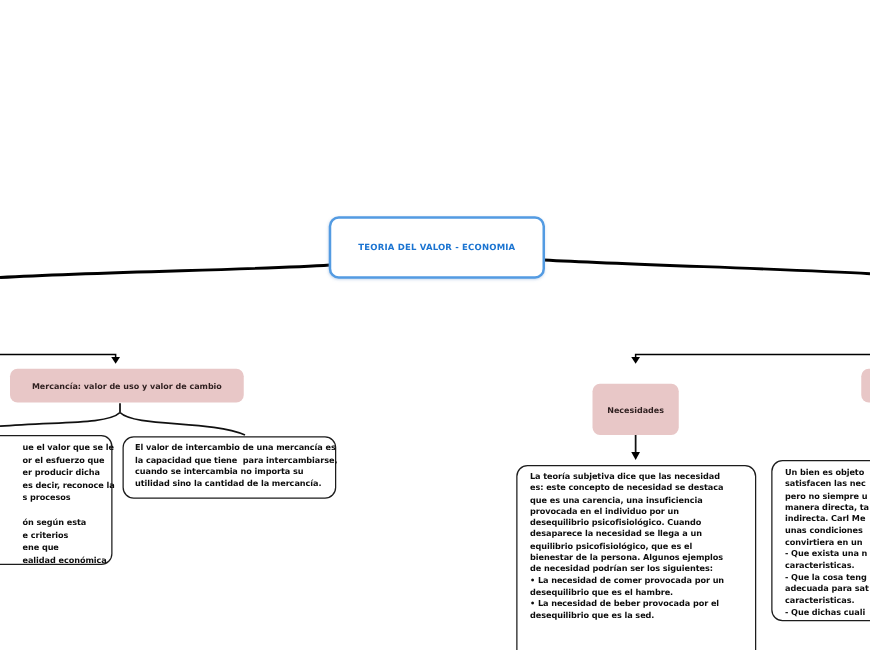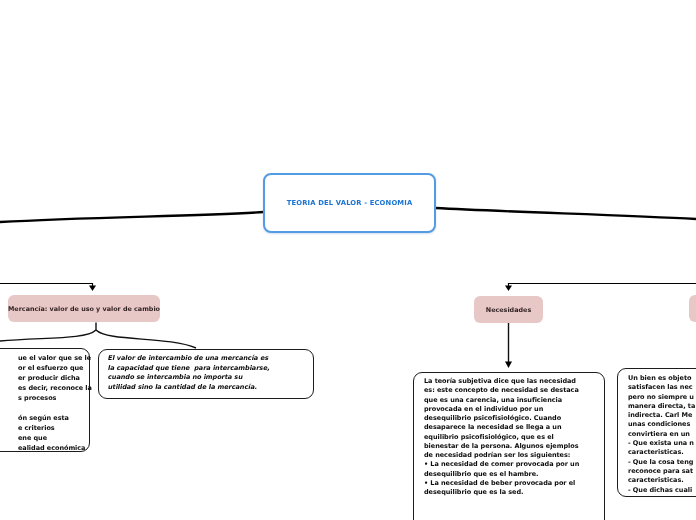--- a/index.html
+++ b/index.html
@@ -3,49 +3,49 @@
 <meta charset="utf-8">
 <style>
   html,body{margin:0;padding:0;background:#ffffff;}
   .canvas{
     position:relative;width:696px;height:520px;background:#ffffff;
     overflow:hidden;font-family:"DejaVu Sans","Liberation Sans",sans-serif;
   }
   .connector-svg{position:absolute;left:0;top:0;z-index:1;}
   .node,.note{position:absolute;z-index:2;box-sizing:border-box;}
   .root-node{
-    left:263px;top:173px;width:173px;height:60px;background:#ffffff;
+    left:263px;top:173px;width:173px;height:50px;background:#ffffff;
     border:2px solid #539be2;border-radius:8px;
     display:flex;align-items:center;justify-content:center;
     box-shadow:0 1px 2px rgba(120,160,210,0.35);
   }
   .root-label{
     color:#1b74d1;font-weight:bold;font-size:6.8px;letter-spacing:0.15px;
     text-align:center;white-space:nowrap;
   }
   .topic{
     background:#e8c7c7;border-radius:6px;
     display:flex;align-items:center;justify-content:center;
   }
   .topic-label{
     color:#2e1f1f;font-weight:bold;font-size:6.4px;white-space:nowrap;text-align:center;
   }
-  .topic-mercancia{left:8px;top:295px;width:152px;height:27px;}
-  .topic-necesidades{left:474px;top:296px;width:69px;height:27px;}
+  .topic-mercancia{left:8px;top:295px;width:187px;height:27px;}
+  .topic-necesidades{left:474px;top:307px;width:69px;height:41px;}
   .topic-right-partial{left:689px;top:295px;width:60px;height:27px;}
   .note{
     background:#ffffff;border:1.3px solid #1c1c1c;border-radius:9px;
   }
   .note-text{
     position:absolute;color:#0d0d0d;font-weight:bold;font-size:6.5px;
     white-space:pre;letter-spacing:-0.05px;
   }
   .note-valor-trabajo{left:-142px;top:348px;width:232px;height:104px;}
   .note-valor-trabajo .note-text{left:159px;top:4px;line-height:10px;}
-  .note-valor-intercambio{left:98px;top:349px;width:216px;height:50px;font-style:italic;}
+  .note-valor-intercambio{left:98px;top:349px;width:171px;height:50px;}
   .note-valor-intercambio .note-text{left:9px;top:4px;line-height:9.7px;}
   .note-teoria{left:413px;top:372px;width:192px;height:163px;}
   .note-teoria .note-text{left:10px;top:4px;line-height:9.25px;}
   .note-bien{left:617px;top:368px;width:253px;height:129px;}
   .note-bien .note-text{left:10px;top:5px;line-height:9.3px;}
 </style>
 </head>
 <body>
 
 <div class="canvas">
@@ -125,18 +125,18 @@
     <div class="note-text">Un bien es objeto
 satisfacen las nec
 pero no siempre u
 manera directa, ta
 indirecta. Carl Me
 unas condiciones
 convirtiera en un
 - Que exista una n
 caracteristicas.
 - Que la cosa teng
-reconoce para sat
+adecuada para sat
 caracteristicas.
 - Que dichas cuali</div>
   </div>
 
 </div>
 
 </body></html>

